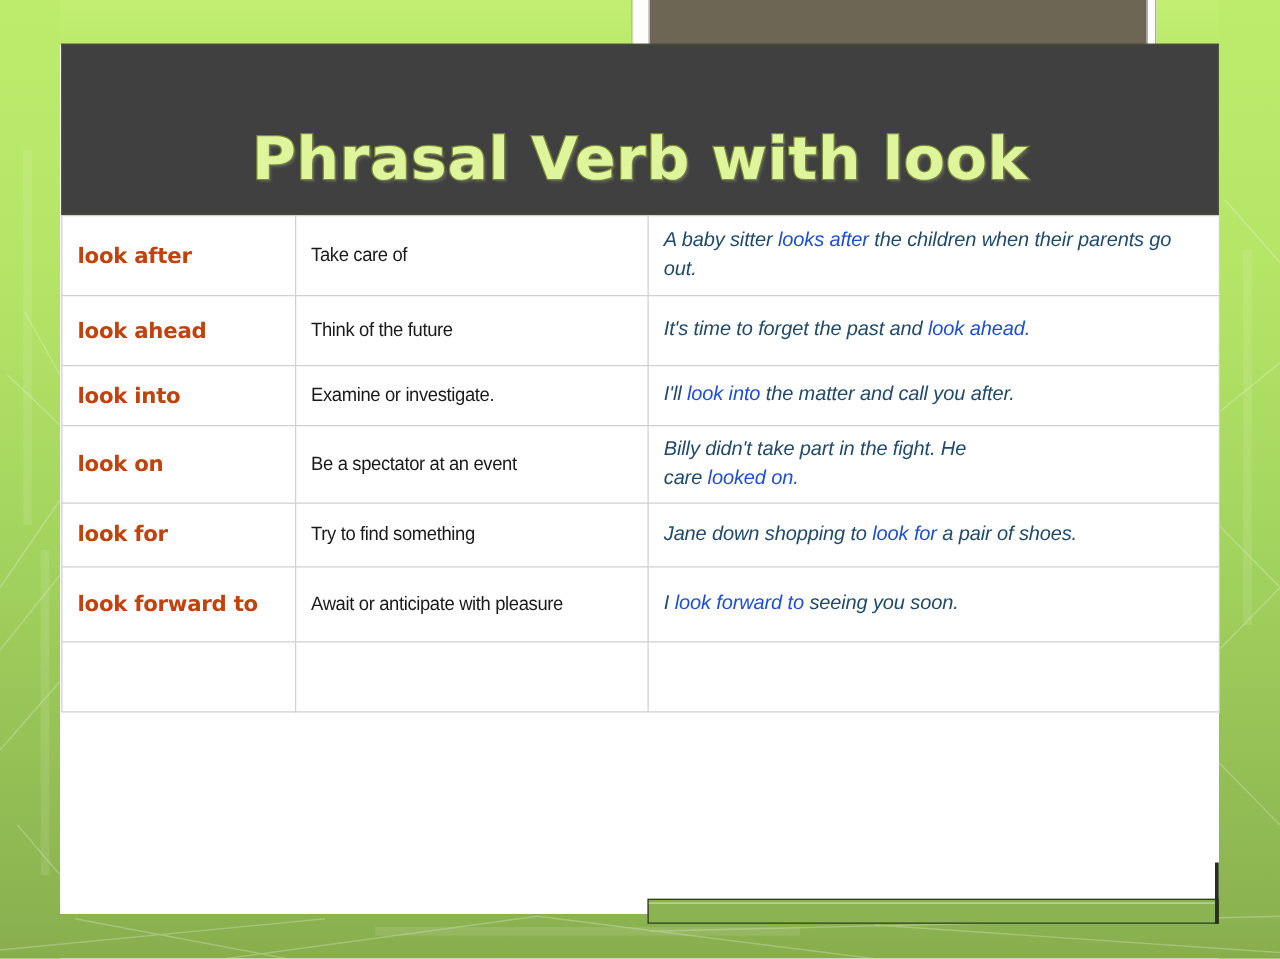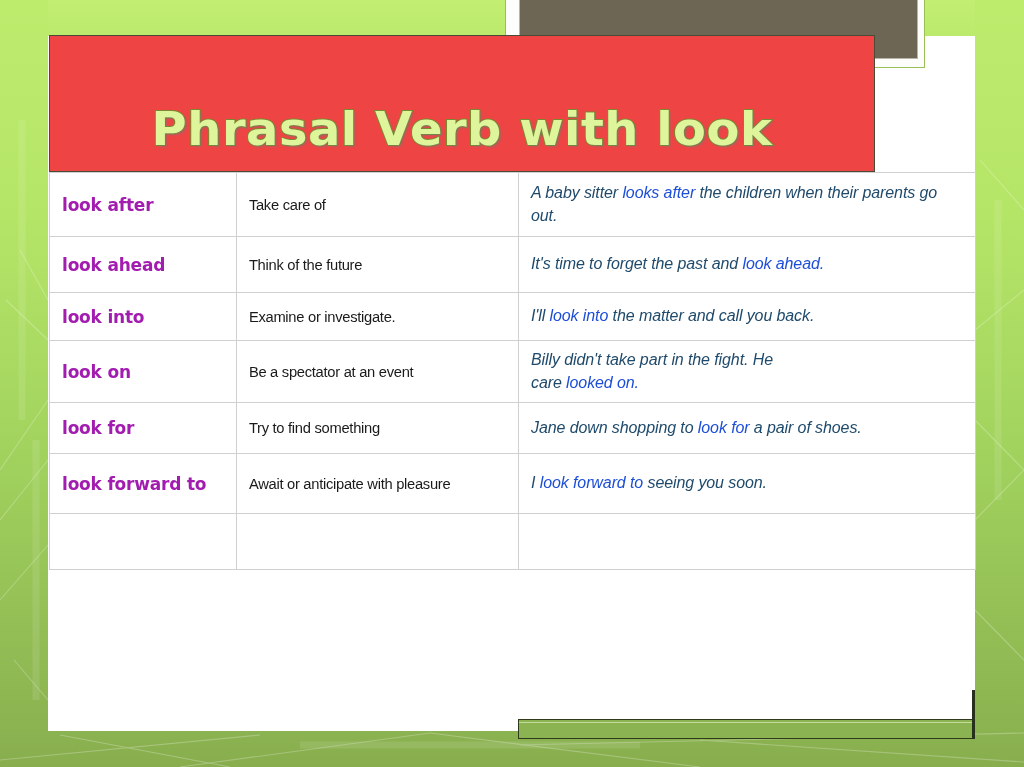--- a/index.html
+++ b/index.html
@@ -105,23 +105,23 @@
     border: 1px solid #b9b4a8;
     box-sizing: border-box;
     z-index: 5;
   }
 
   
   .title-panel {
     position: absolute;
     left: 49px;
     top: 35px;
-    width: 826px;
+    width: 926px;
     height: 137px;
-    background: #ef4444;
+    background: #404040;
     border: 1px solid #4a4a36;
     box-sizing: border-box;
     z-index: 6;
   }
   .title-text {
     position: absolute;
     left: 0;
     right: 0;
     top: 92px;
     text-align: center;
@@ -162,21 +162,21 @@
     box-sizing: border-box;
   }
   .col-verb  { width: 187px; }
   .col-mean  { width: 282px; }
   .col-ex    { width: 457px; }
 
   td.verb {
     font-family: "DejaVu Sans", sans-serif;
     font-weight: bold;
     font-size: 17px;
-    color: #a21caf;
+    color: #c2410c;
     letter-spacing: -0.2px;
     padding-left: 14px;
   }
   td.mean {
     font-family: "Liberation Sans", sans-serif;
     font-size: 15.5px;
     color: #1a1a1a;
     letter-spacing: -0.3px;
     transform: scaleX(0.95);
     transform-origin: left center;
@@ -288,21 +288,21 @@
             <td class="ex"><span>A baby sitter </span><b>looks after</b><span> the children when their parents go out.</span></td>
           </tr>
           <tr style="height: 56px; margin-top: 24px;">
             <td class="verb">look ahead</td>
             <td class="mean">Think of the future</td>
             <td class="ex"><span>It's time to forget the past and </span><b>look ahead.</b></td>
           </tr>
           <tr style="height: 48px;">
             <td class="verb">look into</td>
             <td class="mean">Examine or investigate.</td>
-            <td class="ex"><span>I'll </span><b>look into</b><span> the matter and call you back.</span></td>
+            <td class="ex"><span>I'll </span><b>look into</b><span> the matter and call you after.</span></td>
           </tr>
           <tr style="height: 62px;">
             <td class="verb">look on</td>
             <td class="mean">Be a spectator at an event</td>
             <td class="ex"><span>Billy didn't take part in the fight.  He</span><br><span>care </span><b>looked on.</b></td>
           </tr>
           <tr style="height: 51px;">
             <td class="verb">look for</td>
             <td class="mean">Try to find something</td>
             <td class="ex"><span>Jane down shopping to </span><b>look for</b><span> a pair of shoes.</span></td>

